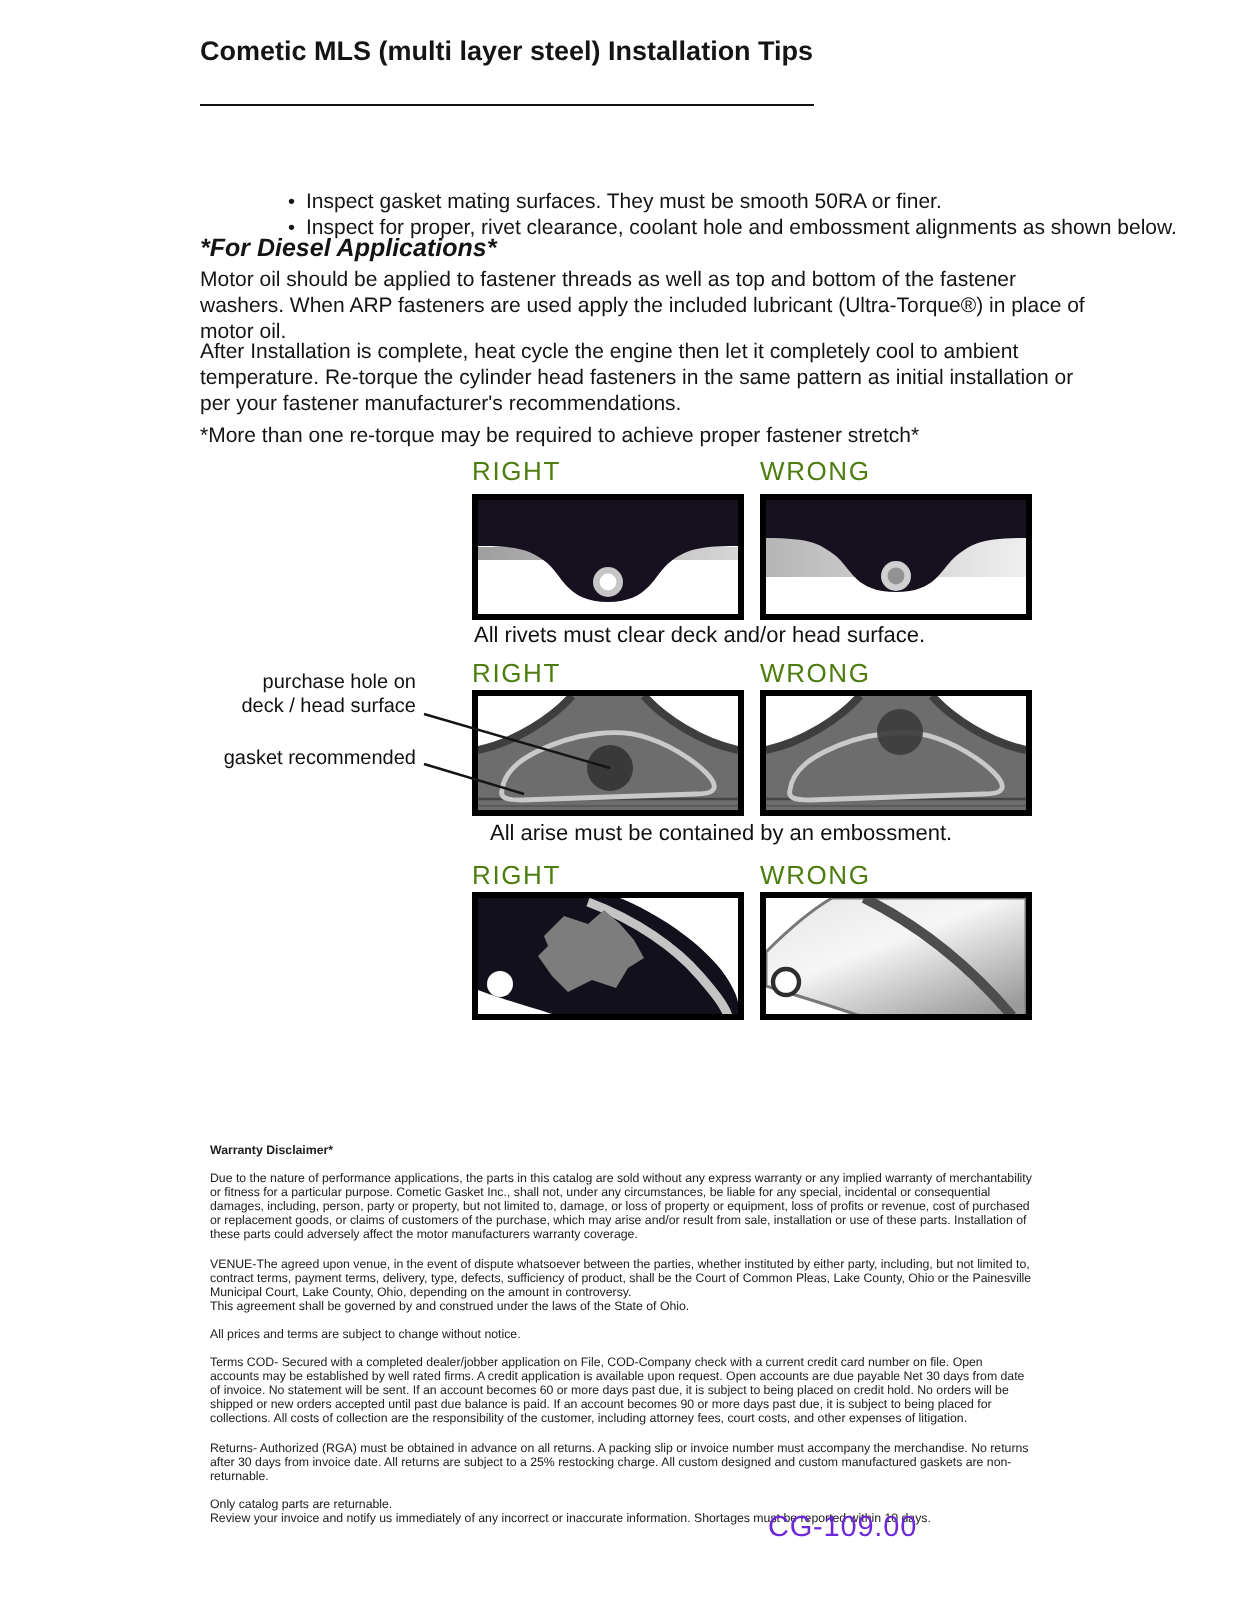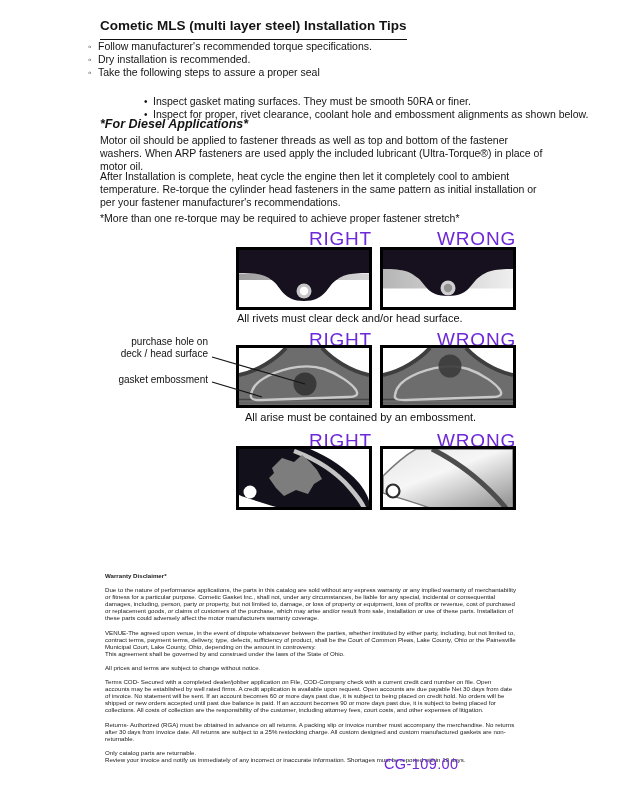--- a/index.html
+++ b/index.html
@@ -4,54 +4,49 @@
 <style>
   html,body{margin:0;padding:0;background:#e8e8e8;}
   .page{
     position:relative;width:618px;height:800px;background:#ffffff;
     font-family:"Liberation Sans", sans-serif;color:#141414;overflow:hidden;
     margin:0 auto;
   }
   .abs{position:absolute;}
   .title{
     left:100px;top:18px;font-size:13.5px;font-weight:bold;
-    border-bottom:1.6px solid #111;padding-bottom:6px;white-space:nowrap;
+    border-bottom:1.6px solid #111;padding-bottom:19px;white-space:nowrap;
   }
   .body-text{font-size:10.5px;line-height:13px;}
   ul.tips{left:88px;top:40px;width:470px;margin:0;padding:0;list-style:none;}
   ul.tips li{position:relative;padding-left:10px;}
   ul.tips li::before{content:"◦";position:absolute;left:0;top:0;font-size:10px;}
   ul.subtips{left:128px;top:79px;width:470px;margin:16px;padding:0;list-style:none;}
   ul.subtips li{position:relative;padding-left:9px;}
   ul.subtips li::before{content:"•";position:absolute;left:0;top:0;font-size:10px;}
   .diesel-h{left:100px;top:117px;font-size:12.5px;font-weight:bold;font-style:italic;}
   .para{left:100px;width:445px;}
-  .fig-hdr{width:136px;text-align:right;font-size:19px;letter-spacing:0.8px;color:#6d28d9;}
+  .fig-hdr{width:136px;text-align:left;font-size:13px;letter-spacing:0.8px;color:#4d7c0f;}
   .fig-box{width:136px;height:63px;}
   .caption{font-size:11px;line-height:12.5px;color:#101010;}
   .ann{font-size:10px;line-height:12px;text-align:right;width:113px;color:#101010;}
   .legal{left:105px;top:572px;width:412px;font-size:6.15px;line-height:7.1px;color:#202020;}
   .legal p{margin:0 0 7px 0;}
   .legal .hd{font-weight:bold;margin:0 0 7px 0;}
   .pre{white-space:pre-line;}
   .pagenum{left:384px;top:756px;font-size:14.5px;letter-spacing:0.4px;color:#6d28d9;}
   svg{display:block;}
 </style>
 </head>
 <body>
 
 <div class="page">
 
   <div class="abs title">Cometic MLS (multi layer steel) Installation Tips</div>
 
-  <ul class="abs tips body-text">
-    <li>Follow manufacturer's recommended torque specifications.</li>
-    <li>Dry installation is recommended.</li>
-    <li>Take the following steps to assure a proper seal</li>
-  </ul>
   <ul class="abs subtips body-text">
     <li>Inspect gasket mating surfaces.  They must be smooth 50RA or finer.</li>
     <li>Inspect for proper, rivet clearance, coolant hole and embossment alignments as shown below.</li>
   </ul>
 
   <div class="abs diesel-h">*For Diesel Applications*</div>
   <div class="abs para body-text" style="top:170px;width:440px;">After Installation is complete, heat cycle the engine then let it completely cool to ambient temperature. Re-torque the cylinder head fasteners in the same pattern as initial installation or per your fastener manufacturer's recommendations.</div>
   <div class="abs para body-text" style="top:134px;">Motor oil should be applied to fastener threads as well as top and bottom of the fastener washers. When ARP fasteners are used apply the included lubricant (Ultra-Torque®) in place of motor oil.</div>
   <div class="abs para body-text" style="top:212px;">*More than one re-torque may be required to achieve proper fastener stretch*</div>
 
@@ -140,21 +135,21 @@
         <line x1="3" y1="54.5" x2="133" y2="54.5" stroke="#454545" stroke-width="1.3"></line>
         <line x1="3" y1="58" x2="133" y2="58" stroke="#555" stroke-width="0.8"></line>
         <path d="M15,50 C16,42 22,36 32,31 C52,21 74,19 88,24 C103,29 116,39 120,45 C123,50 120,52 112,52 L25,55 C17,55 14,54 15,50 Z" fill="none" stroke="#c9c9c9" stroke-width="2.4"></path>
         <circle cx="70" cy="21" r="11.5" fill="#3d3d3d" opacity="0.92"></circle>
       </g>
     </svg>
   </div>
 
   <div class="abs ann" style="left:95px;top:336px;">purchase hole on</div>
   <div class="abs ann" style="left:95px;top:348px;">deck / head surface</div>
-  <div class="abs ann" style="left:95px;top:374px;">gasket embossment</div>
+  <div class="abs ann" style="left:95px;top:374px;">gasket recommended</div>
 
   <svg class="abs" style="left:100px;top:330px;pointer-events:none;" width="220" height="80" viewBox="0 0 220 80">
     <line x1="112" y1="27" x2="205" y2="54" stroke="#141414" stroke-width="1.2"></line>
     <line x1="112" y1="52" x2="162" y2="67" stroke="#141414" stroke-width="1.2"></line>
   </svg>
 
   <div class="abs caption" style="left:245px;top:411px;">All arise must be contained by an embossment.</div>
 
   <div class="abs fig-hdr" style="left:236px;top:430px;">RIGHT</div>
   <div class="abs fig-hdr" style="left:380px;top:430px;">WRONG</div>

